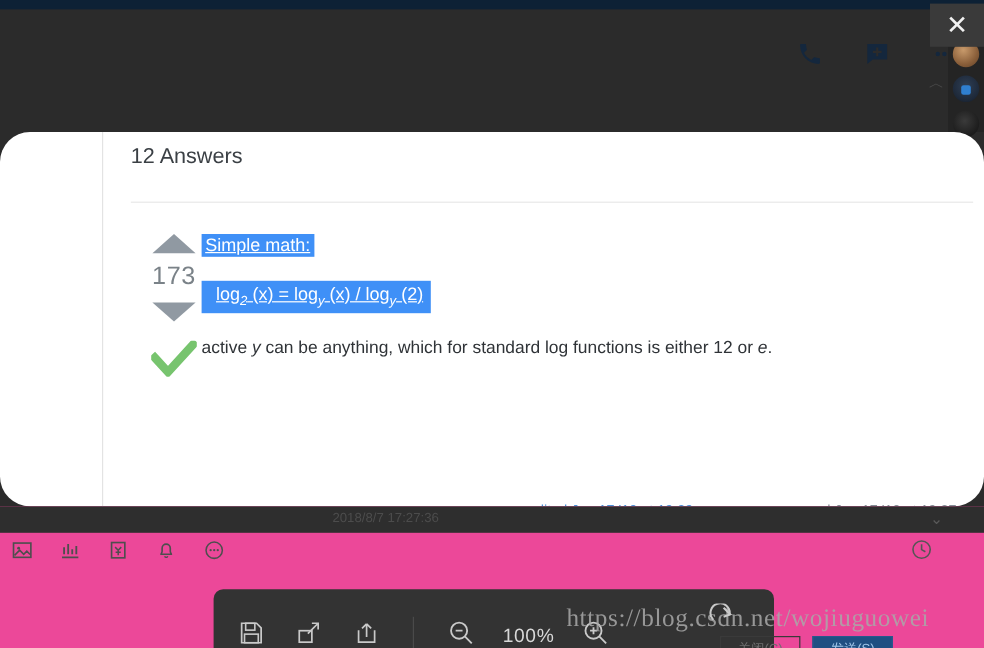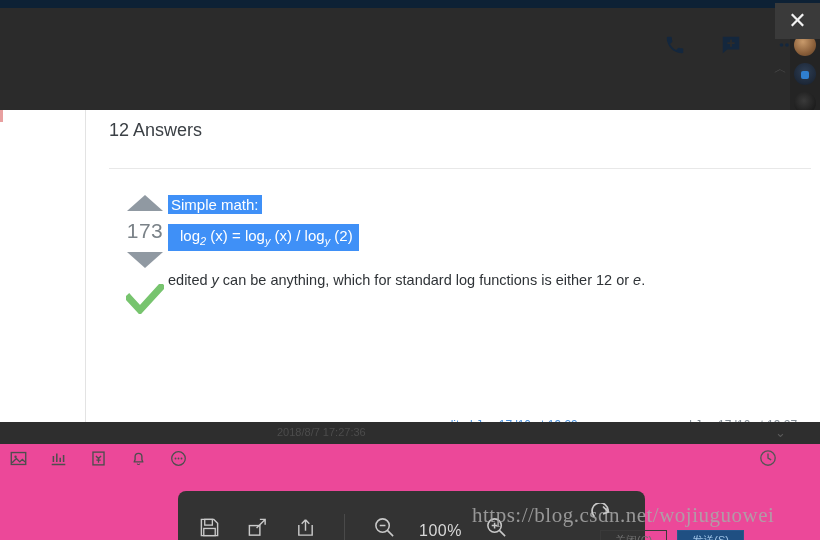--- a/index.html
+++ b/index.html
@@ -55,21 +55,21 @@
     color: #f2f2f2; font-size: 22px; font-weight: 300; line-height: 1;
   }
   .group-label {
     position: absolute; left: 786px; top: 24px;
     color: #cfcfcf; font-size: 13px; white-space: nowrap;
   }
 
   
   .page {
     position: absolute; left: 0; top: 110px; width: 820px; height: 312px;
-    background: #ffffff; overflow: hidden;
+    background: #ffffff; overflow: hidden; border-radius: 25px;
   }
   .page-divider {
     position: absolute; left: 85px; top: 0; width: 1px; height: 312px;
     background: #e3e3e3;
   }
   .red-dot {
     position: absolute; left: 0; top: 0; width: 3px; height: 12px;
     background: #e8a0a0;
   }
 
@@ -103,24 +103,24 @@
   }
   .tri-up { border-bottom: 16px solid #9099a2; }
   .tri-dn { border-top: 16px solid #9099a2; }
   .votecount { font-size: 21px; color: #7a8288; margin: 8px 0 9px; letter-spacing: .5px; }
   .accept-check { margin-top: 16px; }
 
   
   .abody { position: absolute; left: 168px; top: 85px; width: 520px; }
   .sel {
     background: #3f90f7; color: #ffffff;
-    display: inline-block; padding: 1px 3px;
+    display: inline-block; padding: 1px 3px; text-decoration: underline;
   }
   .line-head { font-size: 15px; }
-  .line-code { margin-top: 10px; font-size: 15px; }
+  .line-code { margin-top: 20px; font-size: 15px; }
   .line-code .sel { padding: 3px 6px 4px 12px; }
   .line-code sub { font-size: 11px; font-style: italic; }
   .line-plain {
     margin-top: 20px; font-size: 14.5px; color: #2f3337; line-height: 1.35;
   }
   .line-plain i { font-style: italic; }
 
   .actions {
     position: absolute; left: 170px; top: 206px;
     font-size: 13px; color: #9199a1;
@@ -240,21 +240,21 @@
       </div>
     </div>
 
     <div class="abody">
       <div class="line-head">
         <span class="sel">Simple math:</span>
       </div>
       <div class="line-code">
         <span class="sel"><span>log</span><sub>2</sub><span> (x) = log</span><sub>y</sub><span> (x) / log</span><sub>y</sub><span> (2)</span></span>
       </div>
-      <div class="line-plain"><span>edited </span><i>y</i><span> can be anything, which for standard log functions is either 12 or </span><i>e</i><span>.</span></div>
+      <div class="line-plain"><span>active </span><i>y</i><span> can be anything, which for standard log functions is either 12 or </span><i>e</i><span>.</span></div>
     </div>
 
 
     <div class="ucard edited">
       <div class="when">edited Jun 17 '10 at 19:29</div>
 
     </div>
 
     <div class="ucard answered">
       <div class="when">answered Jun 17 '10 at 19:27</div>

